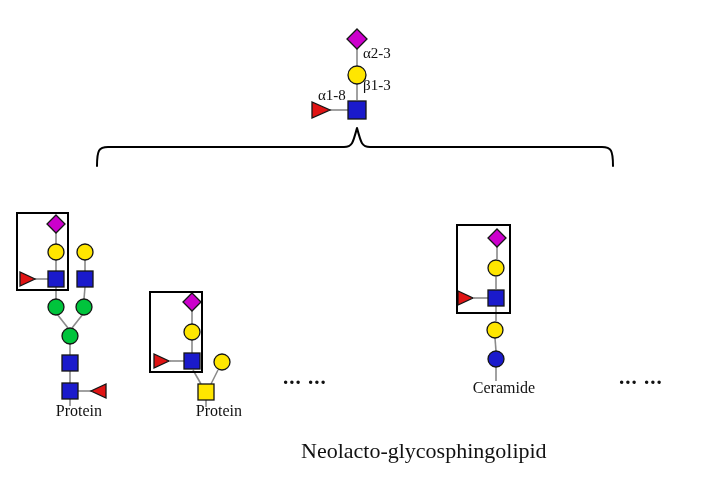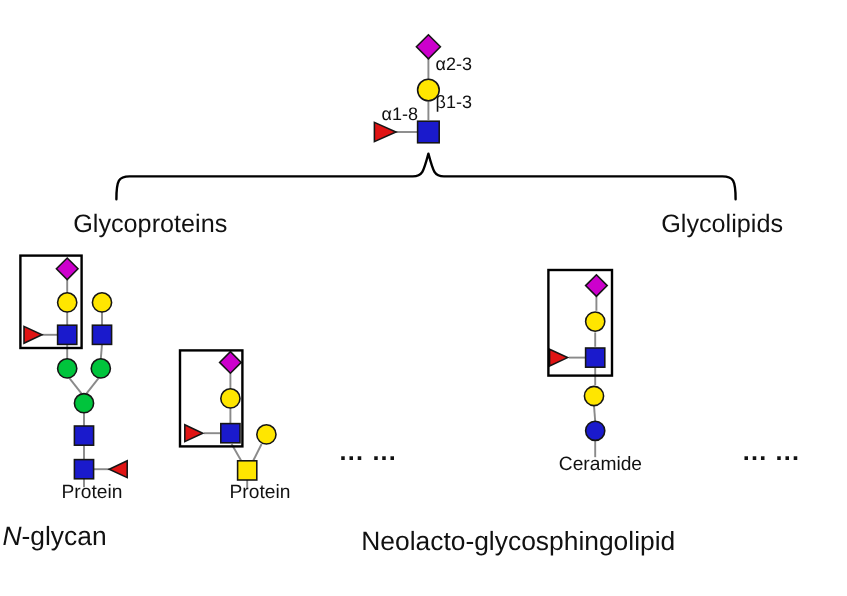--- a/index.html
+++ b/index.html
@@ -1,17 +1,17 @@
 <!DOCTYPE html>
 <html><head>
 <meta charset="utf-8">
 <style>
   html,body{margin:0;padding:0;background:#fff;}
   #stage{position:relative;width:706px;height:497px;background:#fff;overflow:hidden;
-         font-family:Liberation Sans, sans-serif;color:#111;}
+         font-family:Liberation Serif, serif;color:#111;}
   #stage svg{position:absolute;left:0;top:0;}
   .ln{stroke:#8a8a8a;stroke-width:1.6;fill:none;}
   .shape{stroke:#151515;stroke-width:1.3;}
   .bx{fill:none;stroke:#000;stroke-width:2;}
   .brace{fill:none;stroke:#000;stroke-width:2;stroke-linecap:round;stroke-linejoin:round;}
   .lbl{position:absolute;white-space:nowrap;line-height:1.05;}
   .small{font-size:15px;}
   .med{font-size:16px;text-align:right;}
   .branch{font-size:21px;}
   .big{font-size:22px;}
@@ -95,25 +95,22 @@
     <circle class="shape" cx="495" cy="330" r="8" fill="#FFE600"></circle>
     <circle class="shape" cx="496" cy="359" r="8" fill="#1A1ACC"></circle>
     <rect class="bx" x="457" y="225" width="53" height="88"></rect>
   </g>
 </svg>
 
   <div class="lbl small" style="left:363px;top:46px;">α2-3</div>
   <div class="lbl small" style="left:363px;top:78px;">β1-3</div>
   <div class="lbl small" style="left:318px;top:88px;">α1-8</div>
 
-  <div class="lbl branch" style="left:61px;top:176px;">Glycoproteins</div>
-  <div class="lbl branch" style="left:551px;top:176px;">Glycolipids</div>
 
   <div class="lbl med" style="left:44px;top:403px;width:58px;">Protein</div>
-  <div class="lbl big" style="left:2px;top:435px;"><span class="it">N</span><span>-glycan</span></div>
 
   <div class="lbl med" style="left:184px;top:403px;width:58px;">Protein</div>
 
   <div class="lbl dots" style="left:283px;top:366px;">... ...</div>
 
   <div class="lbl med" style="left:457px;top:380px;width:78px;">Ceramide</div>
   <div class="lbl big" style="left:301px;top:439px;text-align:center;">Neolacto-glycosphingolipid</div>
 
   <div class="lbl dots" style="left:619px;top:366px;">... ...</div>
 

